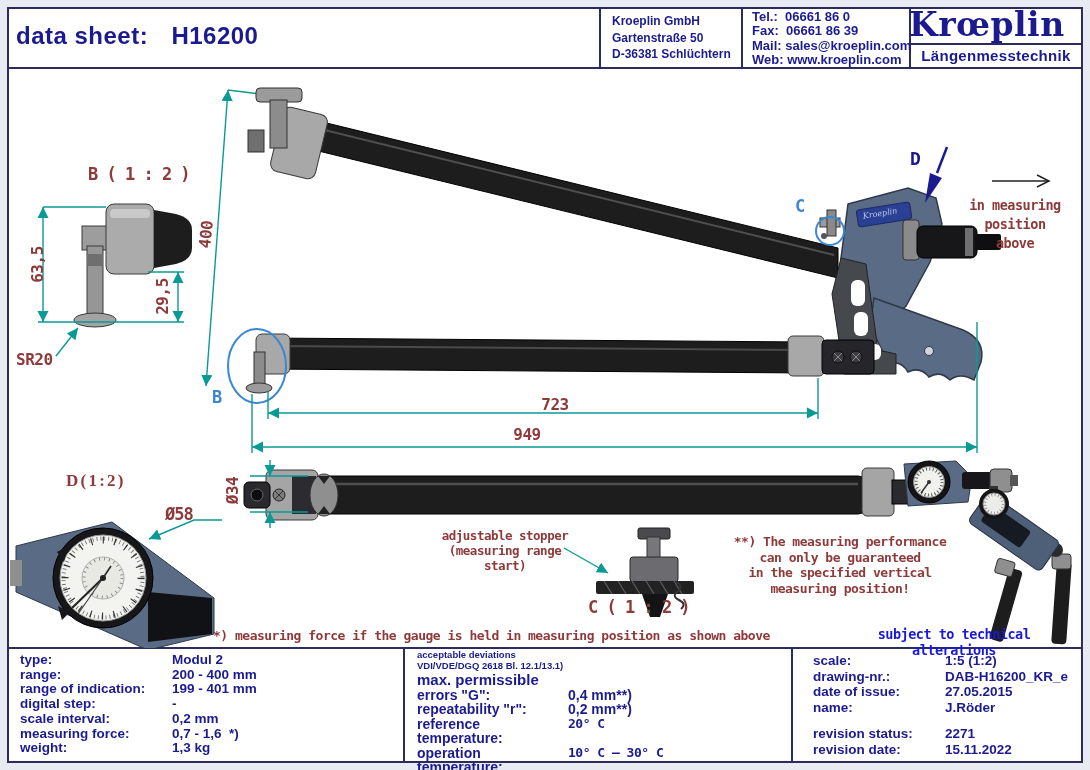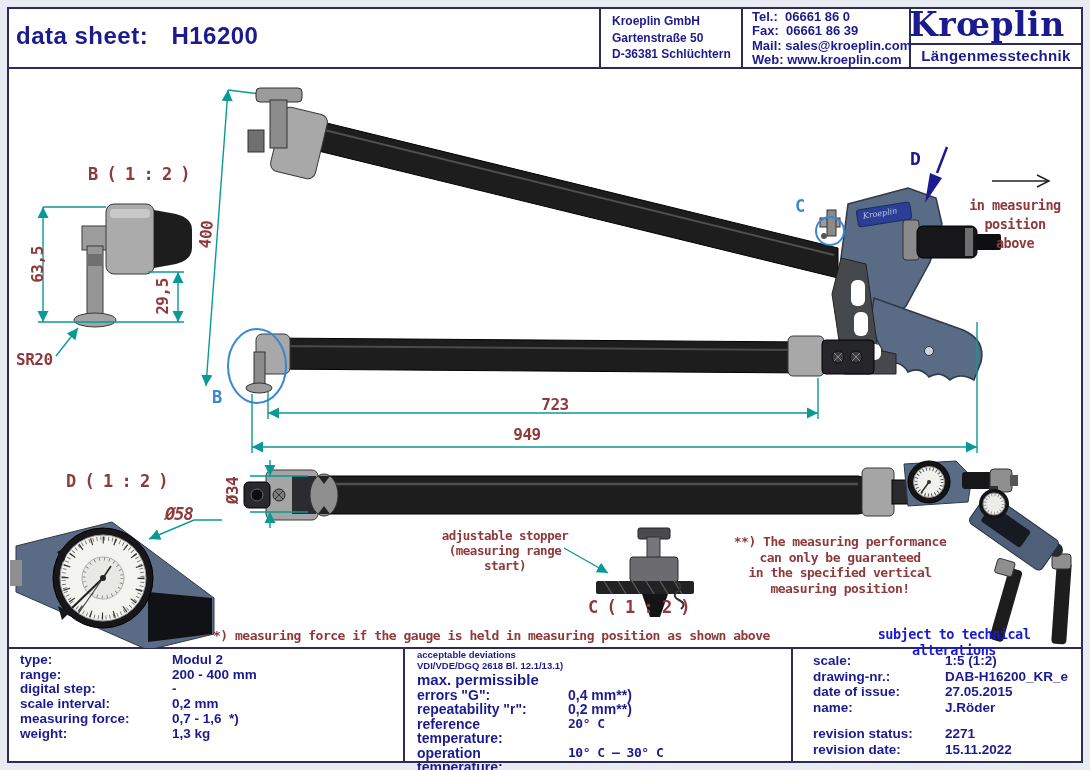--- a/index.html
+++ b/index.html
@@ -243,22 +243,22 @@
   <div class="abs mono red dim ctr rot90" style="left:11px;top:255px;width:52px;">63,5</div>
   <div class="abs mono red dim ctr rot90" style="left:136px;top:287px;width:52px;">29,5</div>
   <div class="abs mono red dim" style="left:16px;top:350px;">SR20</div>
   <div class="abs mono red dim ctr" style="left:180px;top:225px;width:52px;transform:rotate(-84deg);">400</div>
   <div class="abs mono blue dtitle" style="left:212px;top:387px;">B</div>
   <div class="abs mono blue dtitle" style="left:795px;top:196px;">C</div>
   <div class="abs mono navy" style="left:910px;top:148px;font-size:18px;">D</div>
   <div class="abs mono red dim ctr" style="left:529px;top:395px;width:52px;">723</div>
   <div class="abs mono red dim ctr" style="left:501px;top:425px;width:52px;">949</div>
   <div class="abs mono red dim ctr rot90" style="left:206px;top:481px;width:52px;">Ø34</div>
-  <div class="abs mono red dtitle" style="left:66px;top:471px;">D ( 1 : 2 )</div>
-  <div class="abs mono red dtitle" style="left:165px;top:504px;font-style:italic;">Ø58</div>
+  <div class="abs mono red dtitle" style="left:66px;top:471px;font-family:Liberation Serif, serif;">D ( 1 : 2 )</div>
+  <div class="abs mono red dtitle" style="left:165px;top:504px;">Ø58</div>
   <div class="abs mono red dtitle" style="left:588px;top:597px;">C ( 1 : 2 )</div>
   <div class="abs mono red pre ctr" style="left:952px;top:196px;width:126px;font-size:13.5px;line-height:19px;">in measuring
 position
 above</div>
   <div class="abs mono red pre ctr note" style="left:428px;top:528px;width:154px;">adjustable stopper
 (measuring range start)</div>
   <div class="abs mono red pre rgt" style="left:726px;top:534px;width:228px;font-size:13px;line-height:15.5px;">**) The measuring performance
 can only be guaranteed
 in the specified vertical
 measuring position!</div>
@@ -269,20 +269,24 @@
   <div class="abs sans" style="left:20px;top:653px;">
     <div class="specrow">
         <span class="lab">type:</span>
         <span class="psp">Modul 2</span>
       </div>
     <div class="specrow">
         <span class="lab">range:</span>
         <span class="psp">200 - 400 mm</span>
       </div>
     <div class="specrow">
+        <span class="lab">range of indication:</span>
+        <span class="psp">199 - 401 mm</span>
+      </div>
+    <div class="specrow">
         <span class="lab">digital step:</span>
         <span class="psp">-</span>
       </div>
     <div class="specrow">
         <span class="lab">scale interval:</span>
         <span class="psp">0,2 mm</span>
       </div>
     <div class="specrow">
         <span class="lab">measuring force:</span>
         <span class="psp">0,7 - 1,6  *)</span>

